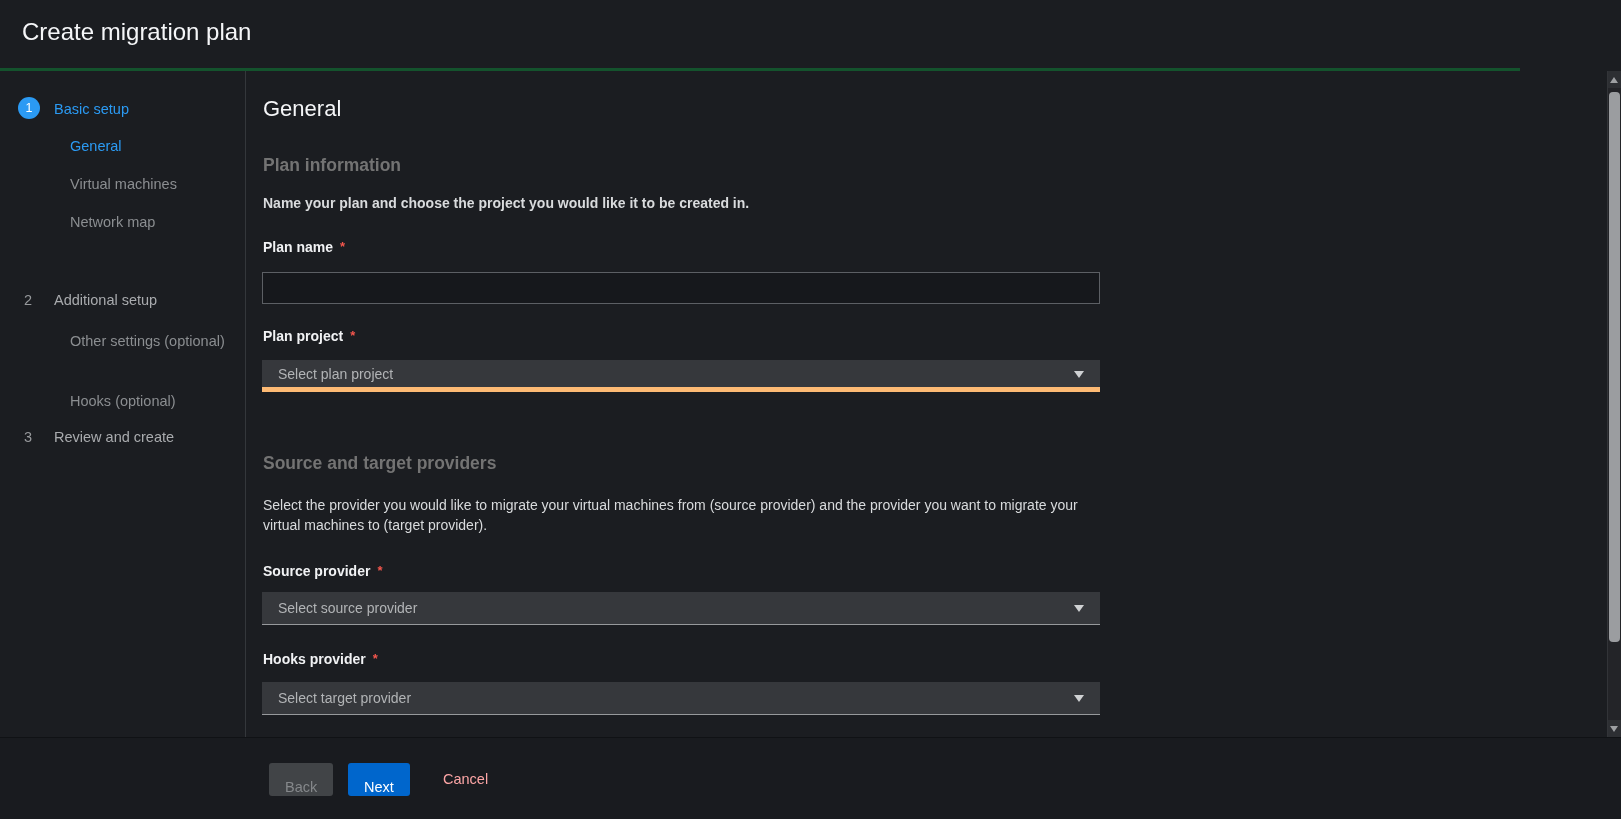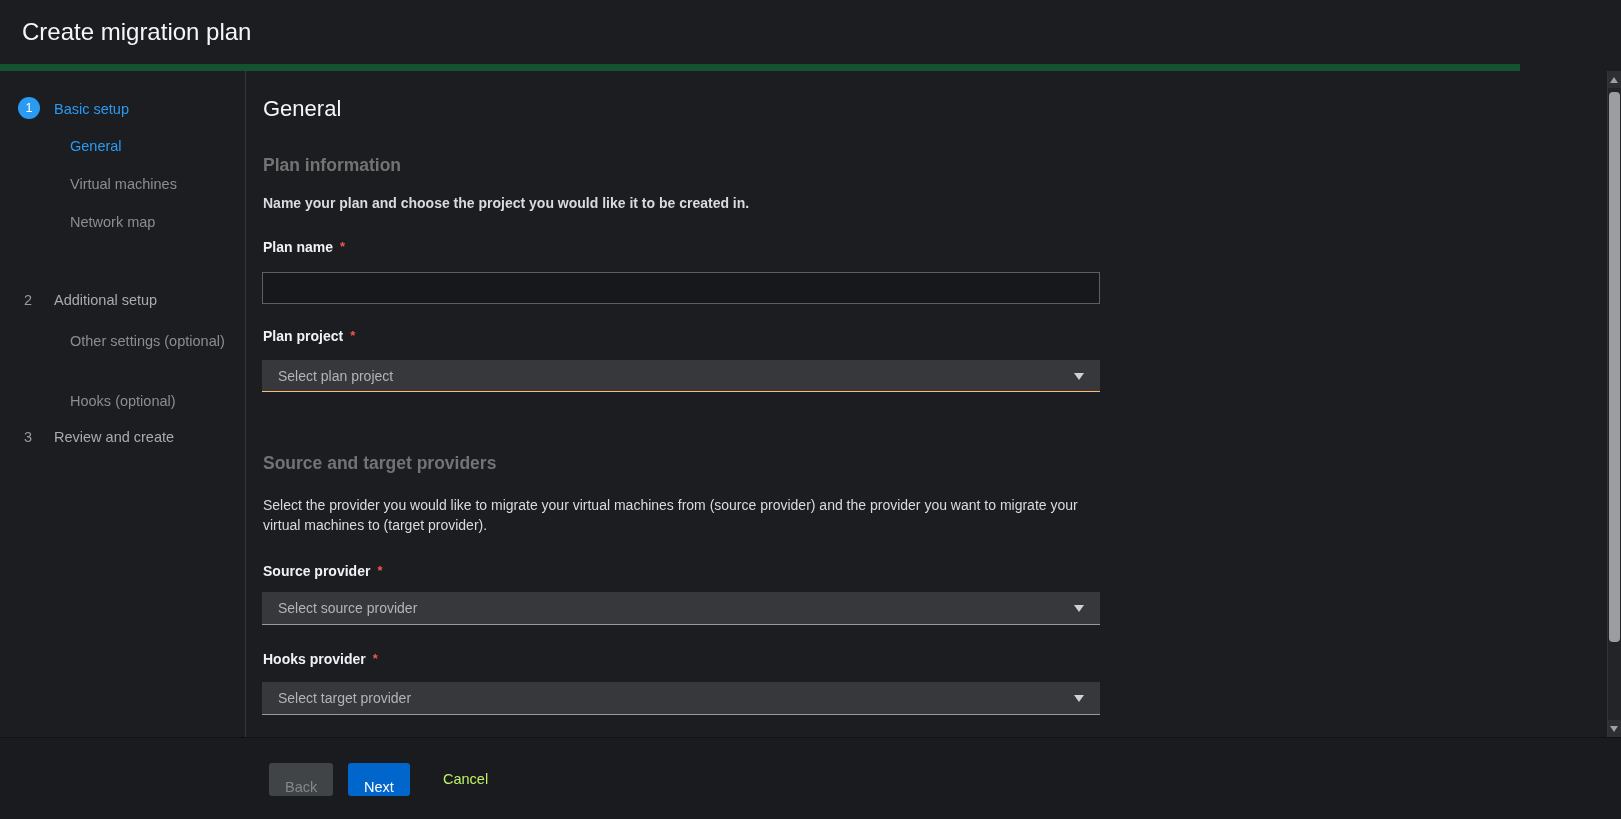--- a/index.html
+++ b/index.html
@@ -1,51 +1,51 @@
 <!DOCTYPE html>
 <html><head>
 <meta charset="utf-8">
 <style>
   * { margin:0; padding:0; box-sizing:border-box; }
   html,body { background:#101214; }
   body { font-family:"Liberation Sans","DejaVu Sans",sans-serif; }
   .screen { position:relative; width:1621px; height:819px; background:#1b1d21; overflow:hidden; color:#e8eaec; }
 
   
-  .hdr { position:absolute; left:0; top:0; width:1520px; height:71px; background:#1b1d21; border-bottom:7px solid #14532d; }
+  .hdr { position:absolute; left:0; top:0; width:1520px; height:71px; background:#1b1d21; border-bottom:3px solid #14532d; }
   .hdr-title { position:absolute; left:22px; top:18px; font-size:24px; font-weight:500; color:#f5f6f8; }
 
   
   .nav { position:absolute; left:0; top:71px; width:246px; height:666px; background:#1b1d21; border-right:1px solid #34373b; }
   .nav-item, .nav-subitem { position:absolute; left:0; width:244px; cursor:pointer; }
   .step-circle { position:absolute; left:18px; top:0; width:22px; height:22px; border-radius:50%; background:#2b9af3; color:#ffffff; font-size:12.5px; line-height:22px; text-align:center; }
   .step-num { position:absolute; left:24px; top:0; font-size:14.5px; color:#97999c; }
   .step-label { position:absolute; left:54px; font-size:14.5px; color:#a9abae; }
   .step-label.active { color:#2b9af3; }
   .sub-label { position:absolute; left:70px; font-size:14.5px; color:#8b8e91; line-height:20px; }
   .sub-label.active { color:#2b9af3; }
 
   
   .content-title { position:absolute; left:263px; top:96px; font-size:22px; font-weight:500; color:#f5f6f8; }
   .section-heading { position:absolute; left:263px; font-size:17.5px; font-weight:700; color:#737373; }
   .section-desc { position:absolute; left:263px; font-size:14px; color:#d9dbdd; line-height:20px; }
   .field-label { position:absolute; left:263px; font-size:14px; font-weight:600; color:#f1f2f4; }
   .req { color:#f4564d; font-size:13px; margin-left:7px; position:relative; top:-1px; }
   .text-input { position:absolute; left:262px; width:838px; height:32px; background:#16181c; border:1px solid #5c5f64; color:#e8eaec; font-size:14px; padding:0 12px; font-family:inherit; border-radius:0; outline:none; }
-  .select-toggle { position:absolute; left:262px; width:838px; height:32px; background:#36383c; border:none; border-bottom:1px solid #fdba74; cursor:pointer; }
+  .select-toggle { position:absolute; left:262px; width:838px; height:32px; background:#36383c; border:none; border-bottom:5px solid #fdba74; cursor:pointer; }
   .select-toggle.bright-border { height:33px; border-bottom:1px solid #97999c; }
   .select-placeholder { position:absolute; left:16px; top:50%; transform:translateY(-50%); font-size:14px; color:#b2b4b6; }
   .caret-down { position:absolute; right:16px; top:50%; margin-top:-3px; width:0; height:0; border-left:5.5px solid transparent; border-right:5.5px solid transparent; border-top:7px solid #cfd1d3; }
 
   
   .footer { position:absolute; left:0; top:737px; width:1621px; height:82px; background:#191b1f; border-top:1px solid #101215; }
   .btn { position:absolute; top:25px; height:33px; padding:16px 16px; font-size:14.5px; font-family:inherit; border:none; border-radius:3px; cursor:pointer; }
   .btn-back { left:269px; background:#414447; color:#85888b; cursor:default; }
   .btn-next { left:348px; background:#0066cc; color:#ffffff; }
-  .link-cancel { position:absolute; left:443px; top:33px; font-size:14.5px; color:#bef264; cursor:pointer; text-decoration:none; }
+  .link-cancel { position:absolute; left:443px; top:33px; font-size:14.5px; color:#fca5a5; cursor:pointer; text-decoration:none; }
 
   
   .scrollbar { position:absolute; left:1607px; top:71px; width:14px; height:666px; background:#232428; border-left:1px solid #323438; }
   .sb-btn { position:absolute; left:0; width:13px; height:17px; background:#2d2f33; cursor:pointer; }
   .sb-btn.up { top:0; }
   .sb-btn.down { top:649px; }
   .tri-up { position:absolute; left:2px; top:6px; width:0; height:0; border-left:4.5px solid transparent; border-right:4.5px solid transparent; border-bottom:6px solid #9ea0a3; }
   .tri-down { position:absolute; left:2px; top:6px; width:0; height:0; border-left:4.5px solid transparent; border-right:4.5px solid transparent; border-top:6px solid #9ea0a3; }
   .sb-thumb { position:absolute; left:1px; top:21px; width:11px; height:550px; background:#9b9da0; border-radius:4px; cursor:grab; }
 </style>

